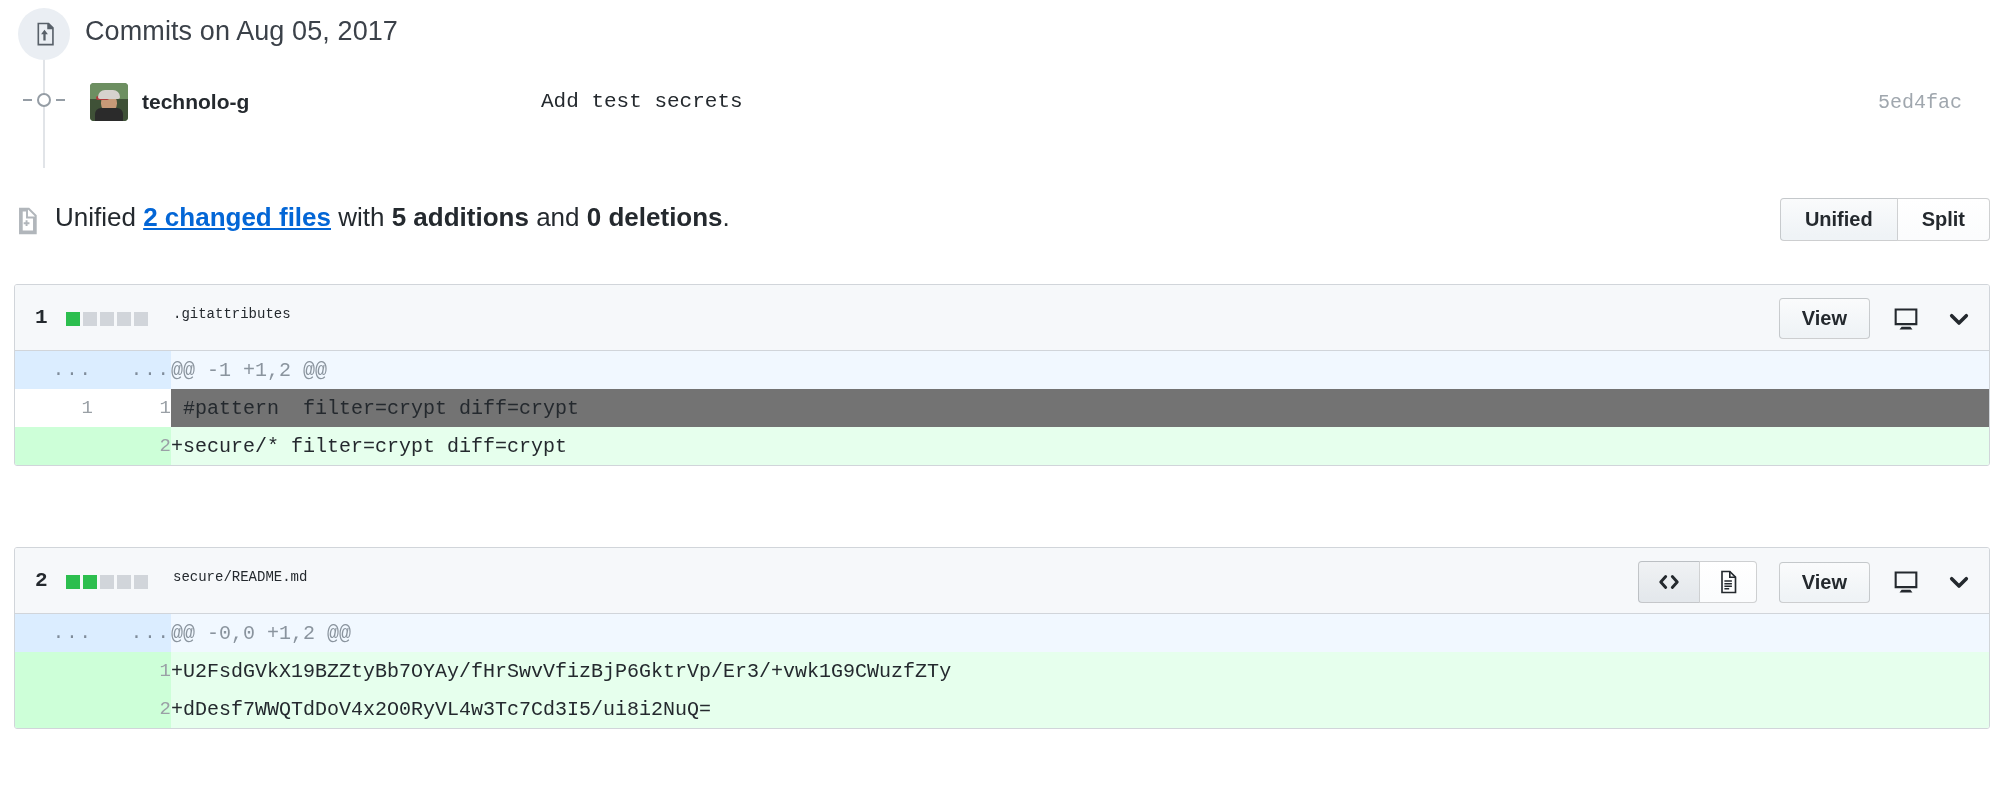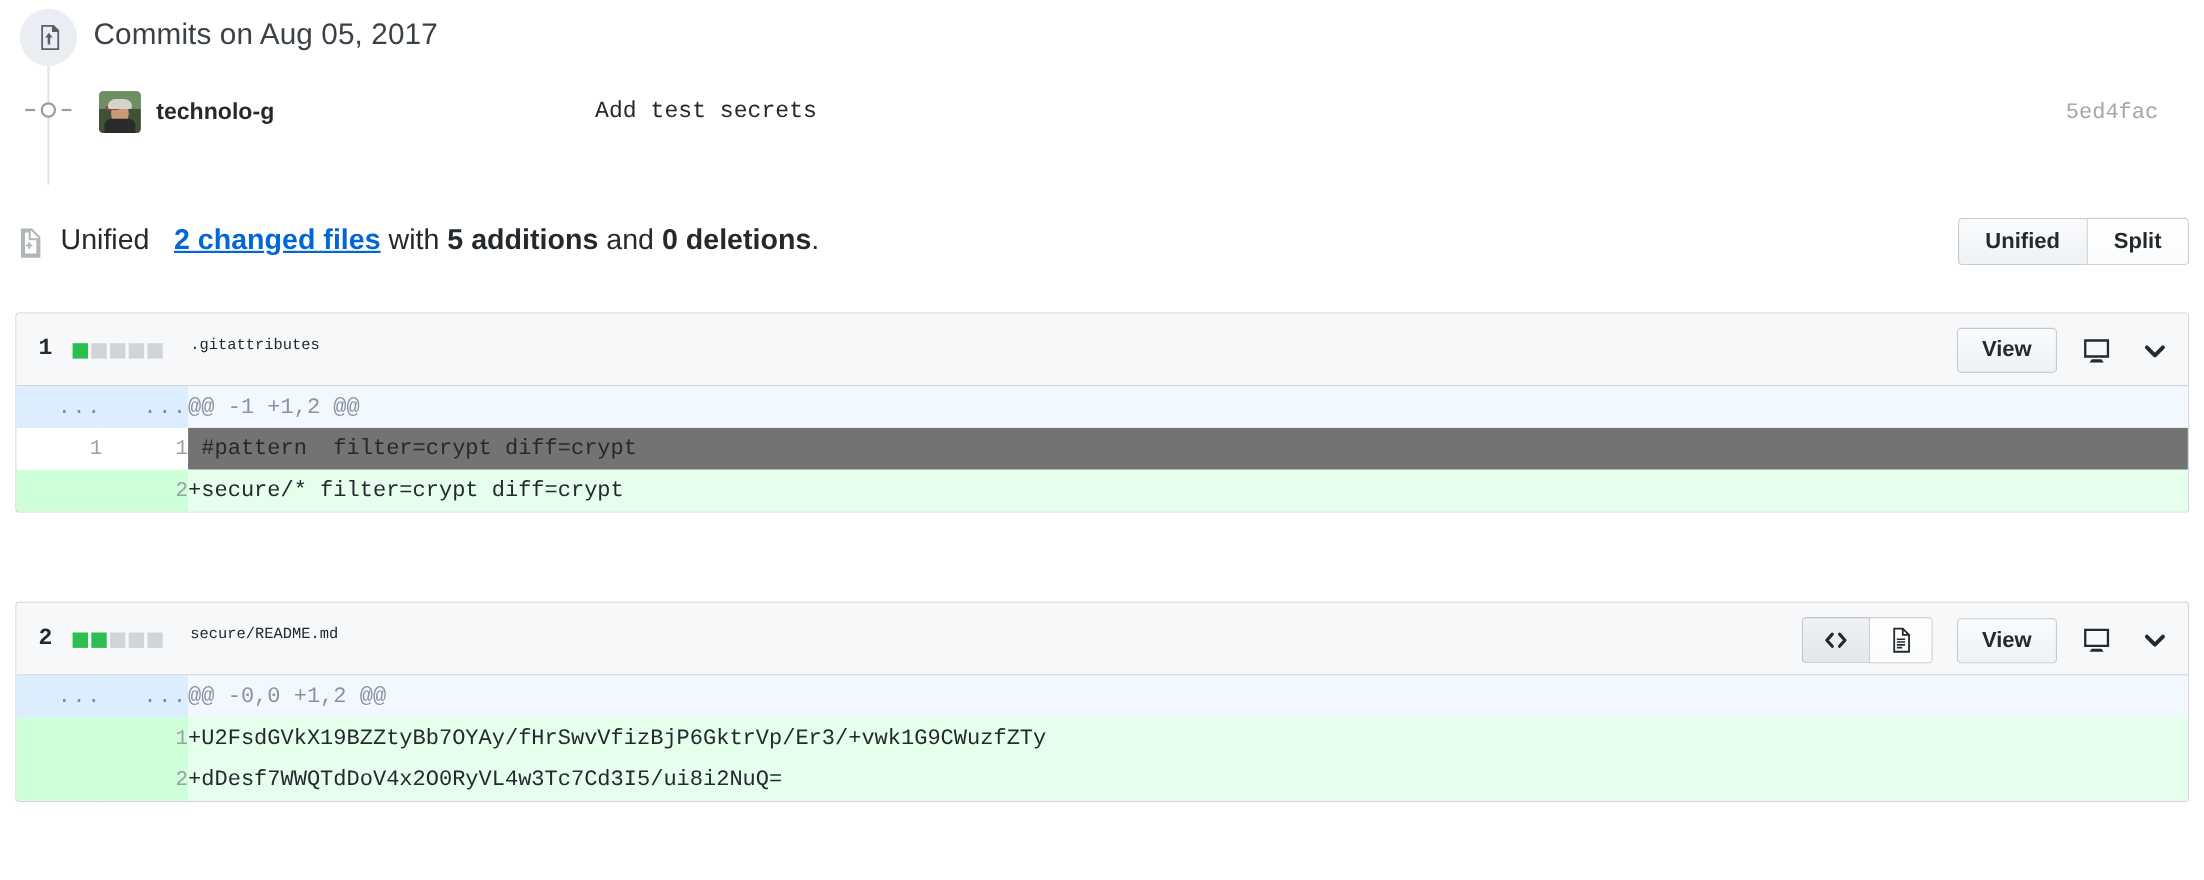--- a/index.html
+++ b/index.html
@@ -74,21 +74,21 @@
   }
 
   
   .summary { position: absolute; left: 0; top: 196px; width: 2004px; height: 58px; }
   .sum-icon { position: absolute; left: 15px; top: 11px; color: #b1b6bb; }
   .sum-text {
     position: absolute; left: 55px; top: 6px;
     font-size: 26px; color: #24292e; white-space: nowrap;
   }
   .sum-text b { font-weight: 700; }
-  .sum-text a { color: #0366d6; text-decoration: underline; font-weight: 600; margin-left: 15px; }
+  .sum-text a { color: #0366d6; text-decoration: underline; font-weight: 600; }
 
   .diffbar { position: absolute; right: 14px; top: 198px; display: flex; margin-left: 46px; }
   .diffbar button {
     font-family: "Liberation Sans", sans-serif;
     font-size: 20px; font-weight: 700; color: #24292e;
     padding: 9px 24px; cursor: pointer;
     border: 1px solid rgba(27,31,35,.2);
     background-image: linear-gradient(-180deg,#fafbfc,#eff3f6 90%);
     background-color: #eff3f6;
   }

